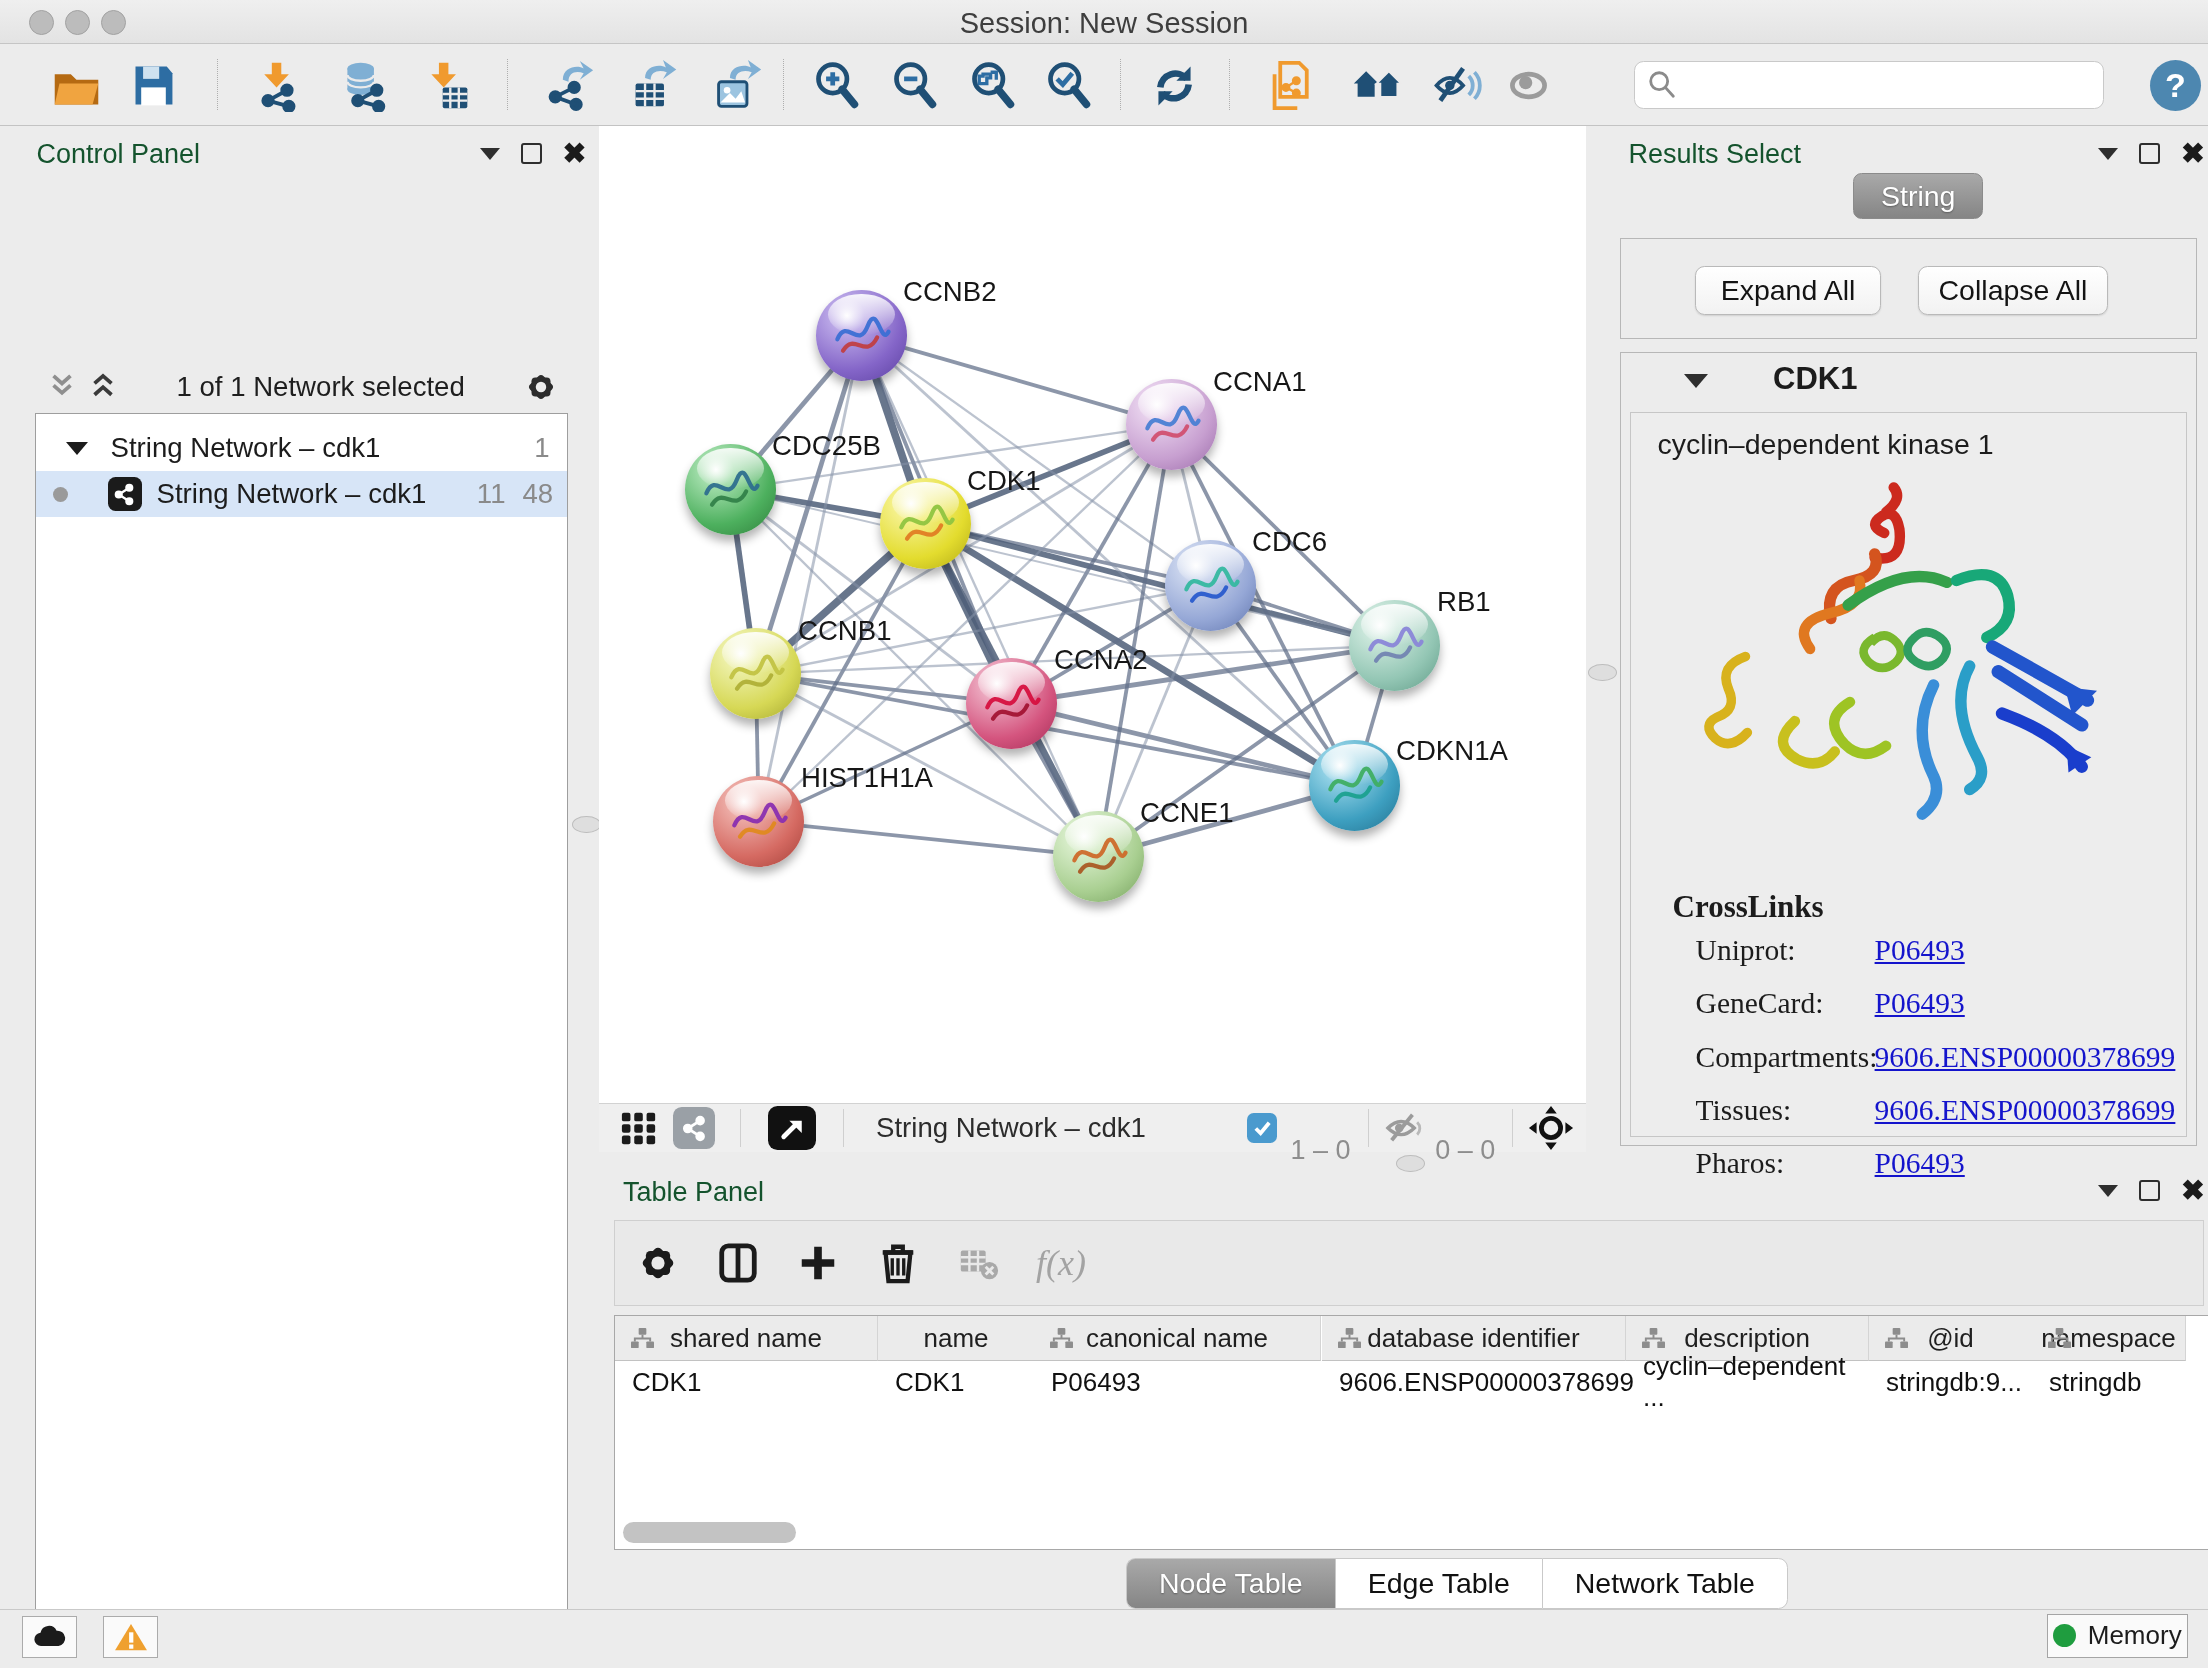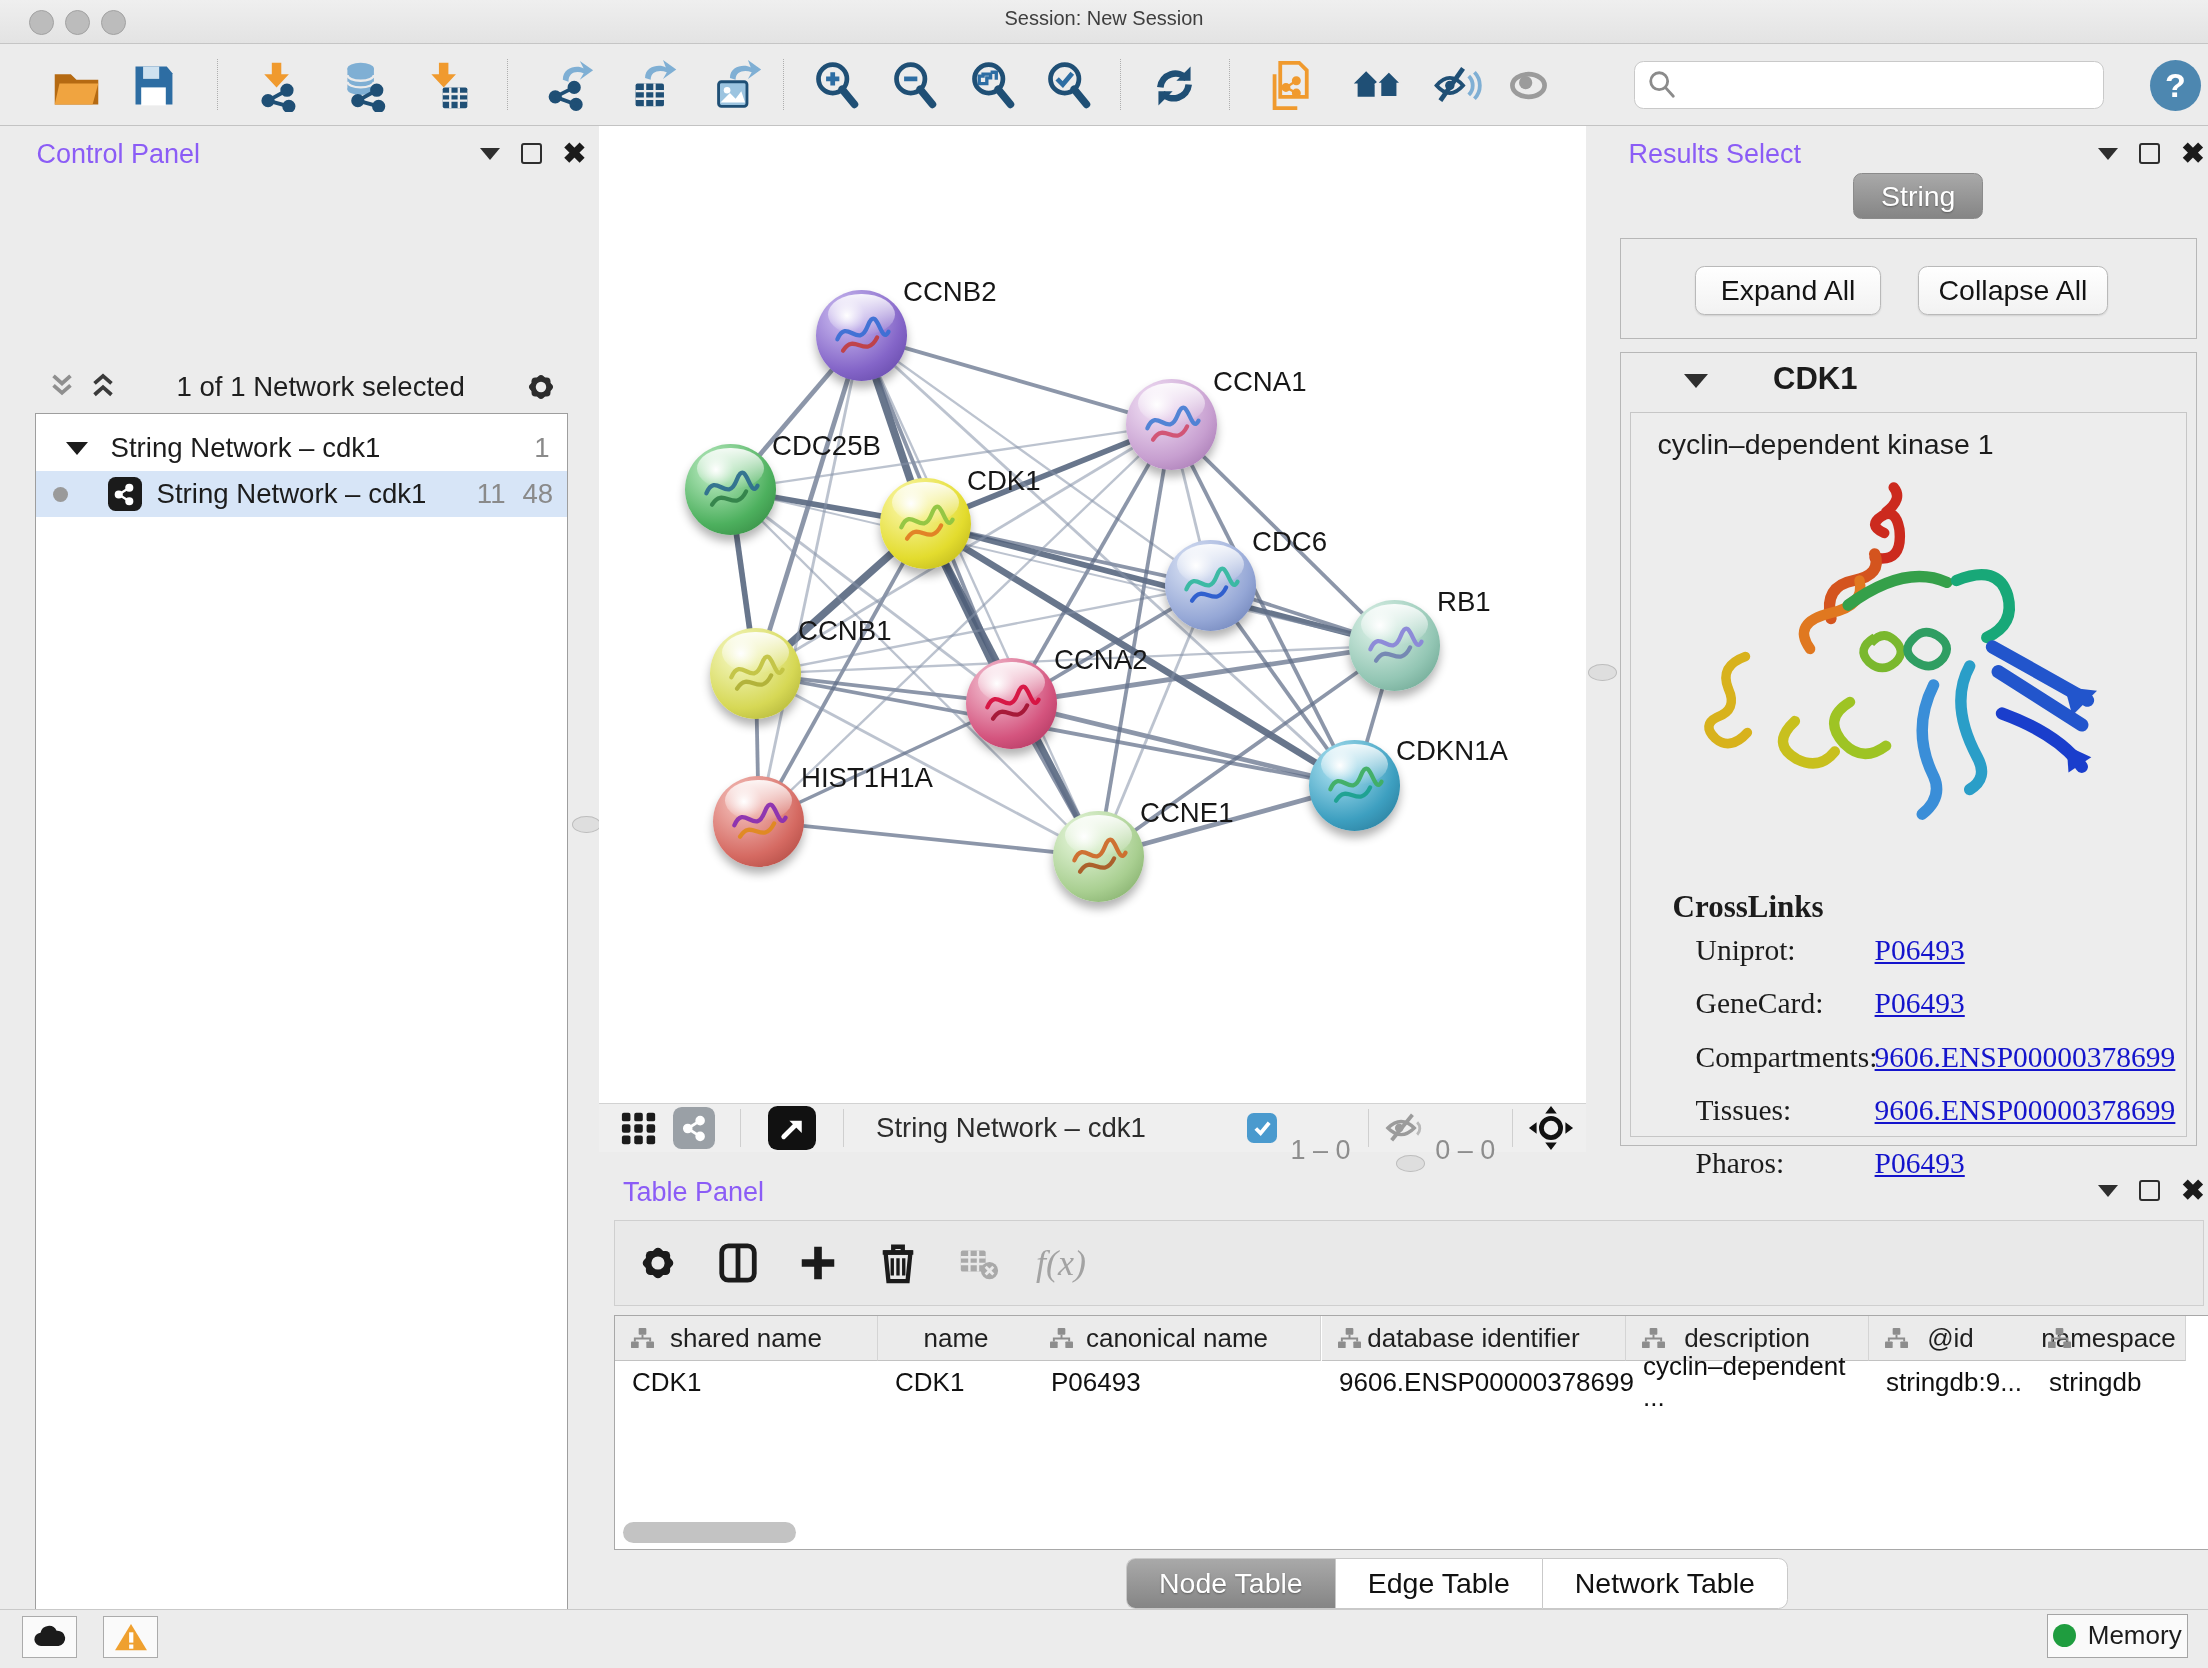--- a/index.html
+++ b/index.html
@@ -9,32 +9,32 @@
     background:#ececec;
     font-family:"Liberation Sans", sans-serif;
     color:#1c1c1c;
     -webkit-font-smoothing:antialiased;
   }
   .abs { position:absolute; }
 
   
   #titlebar { left:0; top:0; width:2208px; height:44px; background:linear-gradient(#efefef,#e3e3e3); border-bottom:1px solid #c5c5c5; }
   .tlight { top:9.5px; width:25px; height:25px; border-radius:50%; background:#bcbcbc; border:1px solid #a2a2a2; }
-  #win-title { left:0; right:0; top:6.7px; text-align:center; font-size:20px; font-weight:500; color:#3e3e3e; }
+  #win-title { left:0; right:0; top:6.7px; text-align:center; font-size:29px; font-weight:500; color:#3e3e3e; }
 
   
   #toolbar { left:0; top:44px; width:2208px; height:82px; background:#ececec; border-bottom:1px solid #c3c3c3; }
   .tbtn { top:14.3px; width:55px; height:55px; display:flex; align-items:center; justify-content:center; }
   .tsep { top:15px; width:0; height:51px; border-left:1.9px dotted #aeaeae; }
   #search-wrap { left:1634px; top:17px; width:470px; height:48px; background:#fff; border:1.9px solid #c9c9c9; border-radius:9.5px; display:flex; align-items:center; padding-left:11.4px; }
   #search-input { border:none; outline:none; font-size:25px; flex:1; background:transparent; font-family:"Liberation Sans",sans-serif; color:#333; }
   #help-btn { left:2150px; top:16px; width:51px; height:51px; border-radius:50%; background:#4d87b0; color:#fff; font-size:34px; font-weight:bold; display:flex; align-items:center; justify-content:center; }
 
   
-  .panel-title { font-size:27px; color:#8b5cf6; }
+  .panel-title { font-size:27px; color:#14532d; }
   .panel-ctrl { display:flex; align-items:center; gap:21px; }
   .tri-down { width:0; height:0; border-left:10.5px solid transparent; border-right:10.5px solid transparent; border-top:12.4px solid #2e2e2e; }
   .float-box { width:21px; height:21px; border:2.9px solid #2e2e2e; border-radius:2.9px; }
   .close-x { font-size:28.5px; font-weight:bold; color:#1b1b1b; line-height:21px; }
 
   
   .tabrow { display:flex; }
   .ptab { height:48px; padding:0 28.5px; display:flex; align-items:center; justify-content:center; font-size:28.5px; background:#fff; border:1px solid #bdbdbd; border-right:none; color:#111; }
   .ptab:first-child { border-radius:9.5px 0 0 9.5px; }
   .ptab:last-child { border-radius:0 9.5px 9.5px 0; border-right:1px solid #bdbdbd; }

